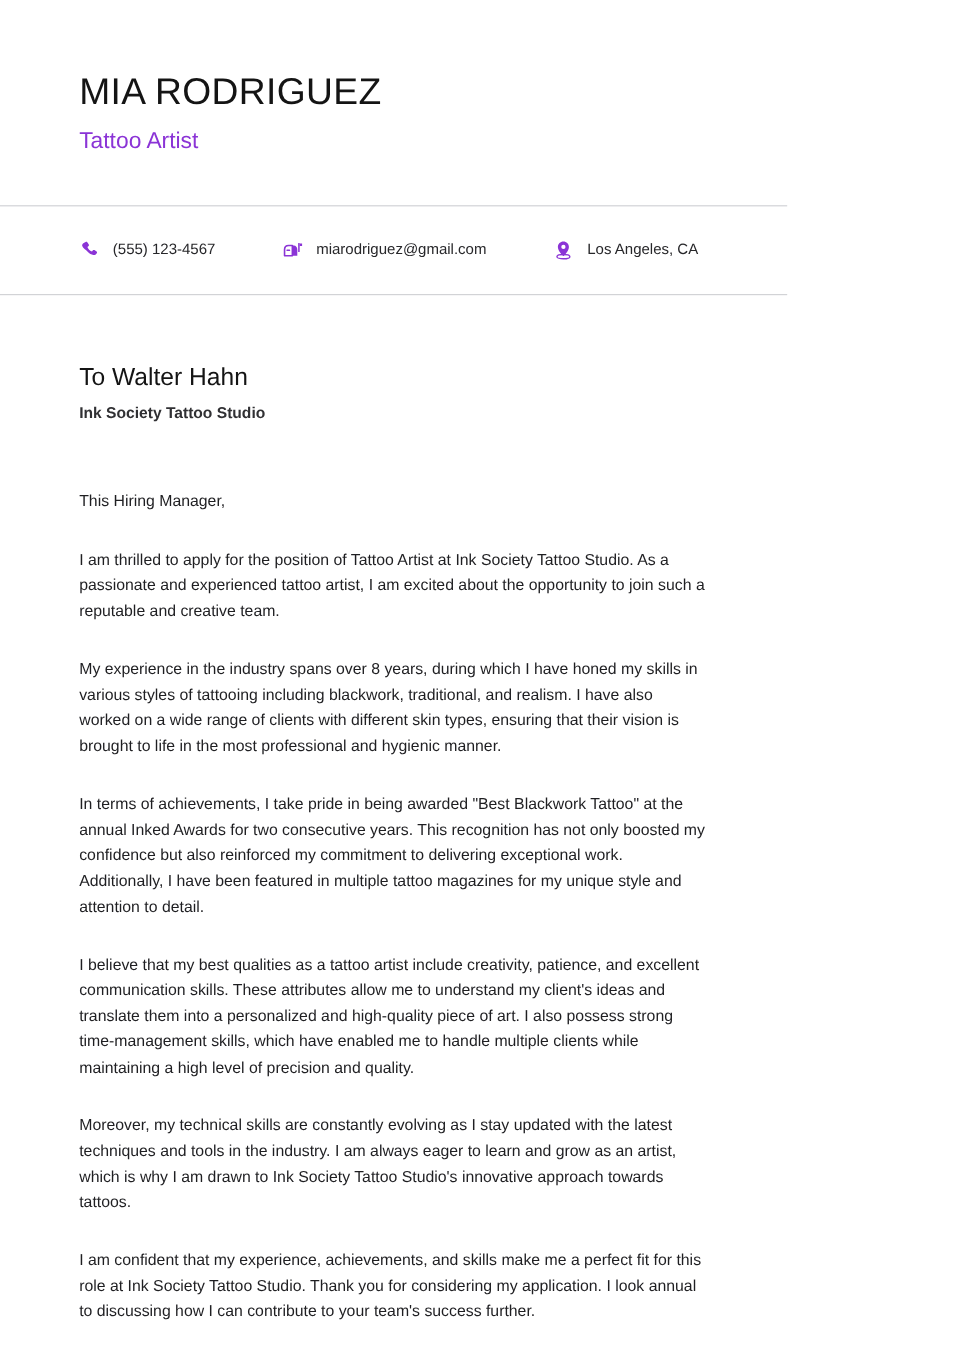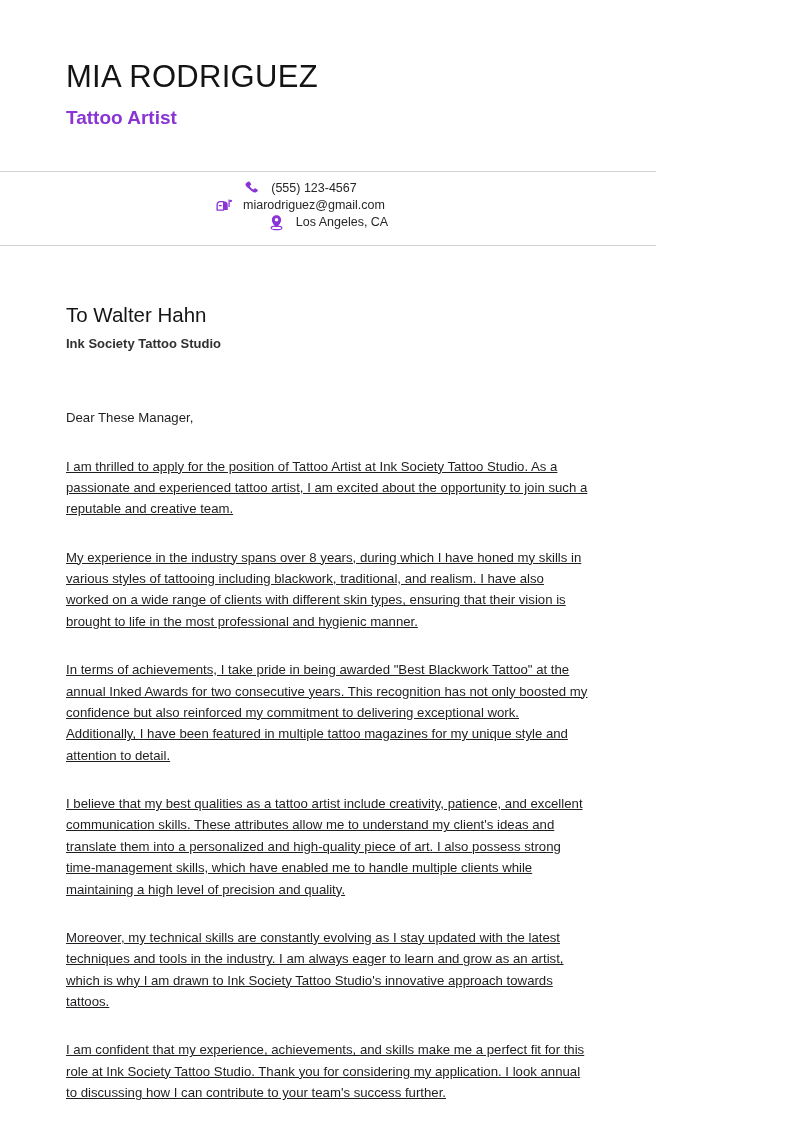--- a/index.html
+++ b/index.html
@@ -30,42 +30,41 @@
   .name {
     font-size: 31px;
     font-weight: 400;
     letter-spacing: 0.3px;
     line-height: 1.22;
     color: #141414;
     margin: 0 0 10px 0;
   }
   .role {
     font-size: 19px;
-    font-weight: 700;
+    font-weight: 400;
     color: #8b34d6;
     margin: 0;
     line-height: 1.25;
   }
 
   .rule {
     height: 1px;
     width: 100%;
     background: #d2d3d6;
     border: 0;
   }
   .rule-top { margin-top: 41px; }
 
   
   .contact-bar {
     display: flex;
     align-items: center;
     padding: 0 66px;
     height: 57px;
     box-sizing: border-box;
-    flex-direction: column;
   }
   .contact-item {
     display: flex;
     align-items: center;
     margin-right: 56px;
     white-space: nowrap;
   }
   .contact-item:last-child { margin-right: 0; }
   .contact-icon {
     width: 17px;
@@ -107,21 +106,20 @@
     color: #1f1f22;
     margin: 55px 0 0 0;
     line-height: 1.55;
   }
   .para {
     font-size: 13.2px;
     color: #1f1f22;
     line-height: 1.62;
     margin: 27px 0 0 0;
     max-width: 670px;
-    text-decoration: underline;
   }
   .closing {
     font-size: 14px;
     color: #1f1f22;
     margin: 30px 0 4px 0;
     line-height: 1.55;
   }
   .signature {
     font-size: 13.2px;
     color: #1f1f22;
@@ -177,21 +175,21 @@
     </div>
 
   </div>
 
   <hr class="rule">
 
   <div class="letter">
     <h2 class="recipient-name">To Walter Hahn</h2>
     <p class="recipient-company">Ink Society Tattoo Studio</p>
 
-    <p class="salutation">Dear These Manager,</p>
+    <p class="salutation">This Hiring Manager,</p>
 
     <p class="para">I am thrilled to apply for the position of Tattoo Artist at Ink Society Tattoo Studio. As a passionate and experienced tattoo artist, I am excited about the opportunity to join such a reputable and creative team.</p>
     <p class="para">My experience in the industry spans over 8 years, during which I have honed my skills in various styles of tattooing including blackwork, traditional, and realism. I have also worked on a wide range of clients with different skin types, ensuring that their vision is brought to life in the most professional and hygienic manner.</p>
     <p class="para">In terms of achievements, I take pride in being awarded "Best Blackwork Tattoo" at the annual Inked Awards for two consecutive years. This recognition has not only boosted my confidence but also reinforced my commitment to delivering exceptional work. Additionally, I have been featured in multiple tattoo magazines for my unique style and attention to detail.</p>
     <p class="para">I believe that my best qualities as a tattoo artist include creativity, patience, and excellent communication skills. These attributes allow me to understand my client's ideas and translate them into a personalized and high-quality piece of art. I also possess strong time-management skills, which have enabled me to handle multiple clients while maintaining a high level of precision and quality.</p>
     <p class="para">Moreover, my technical skills are constantly evolving as I stay updated with the latest techniques and tools in the industry. I am always eager to learn and grow as an artist, which is why I am drawn to Ink Society Tattoo Studio's innovative approach towards tattoos.</p>
     <p class="para">I am confident that my experience, achievements, and skills make me a perfect fit for this role at Ink Society Tattoo Studio. Thank you for considering my application. I look annual to discussing how I can contribute to your team's success further.</p>
 
     <p class="closing">Sincerely,</p>
     <p class="signature">Mia Rodriguez</p>

